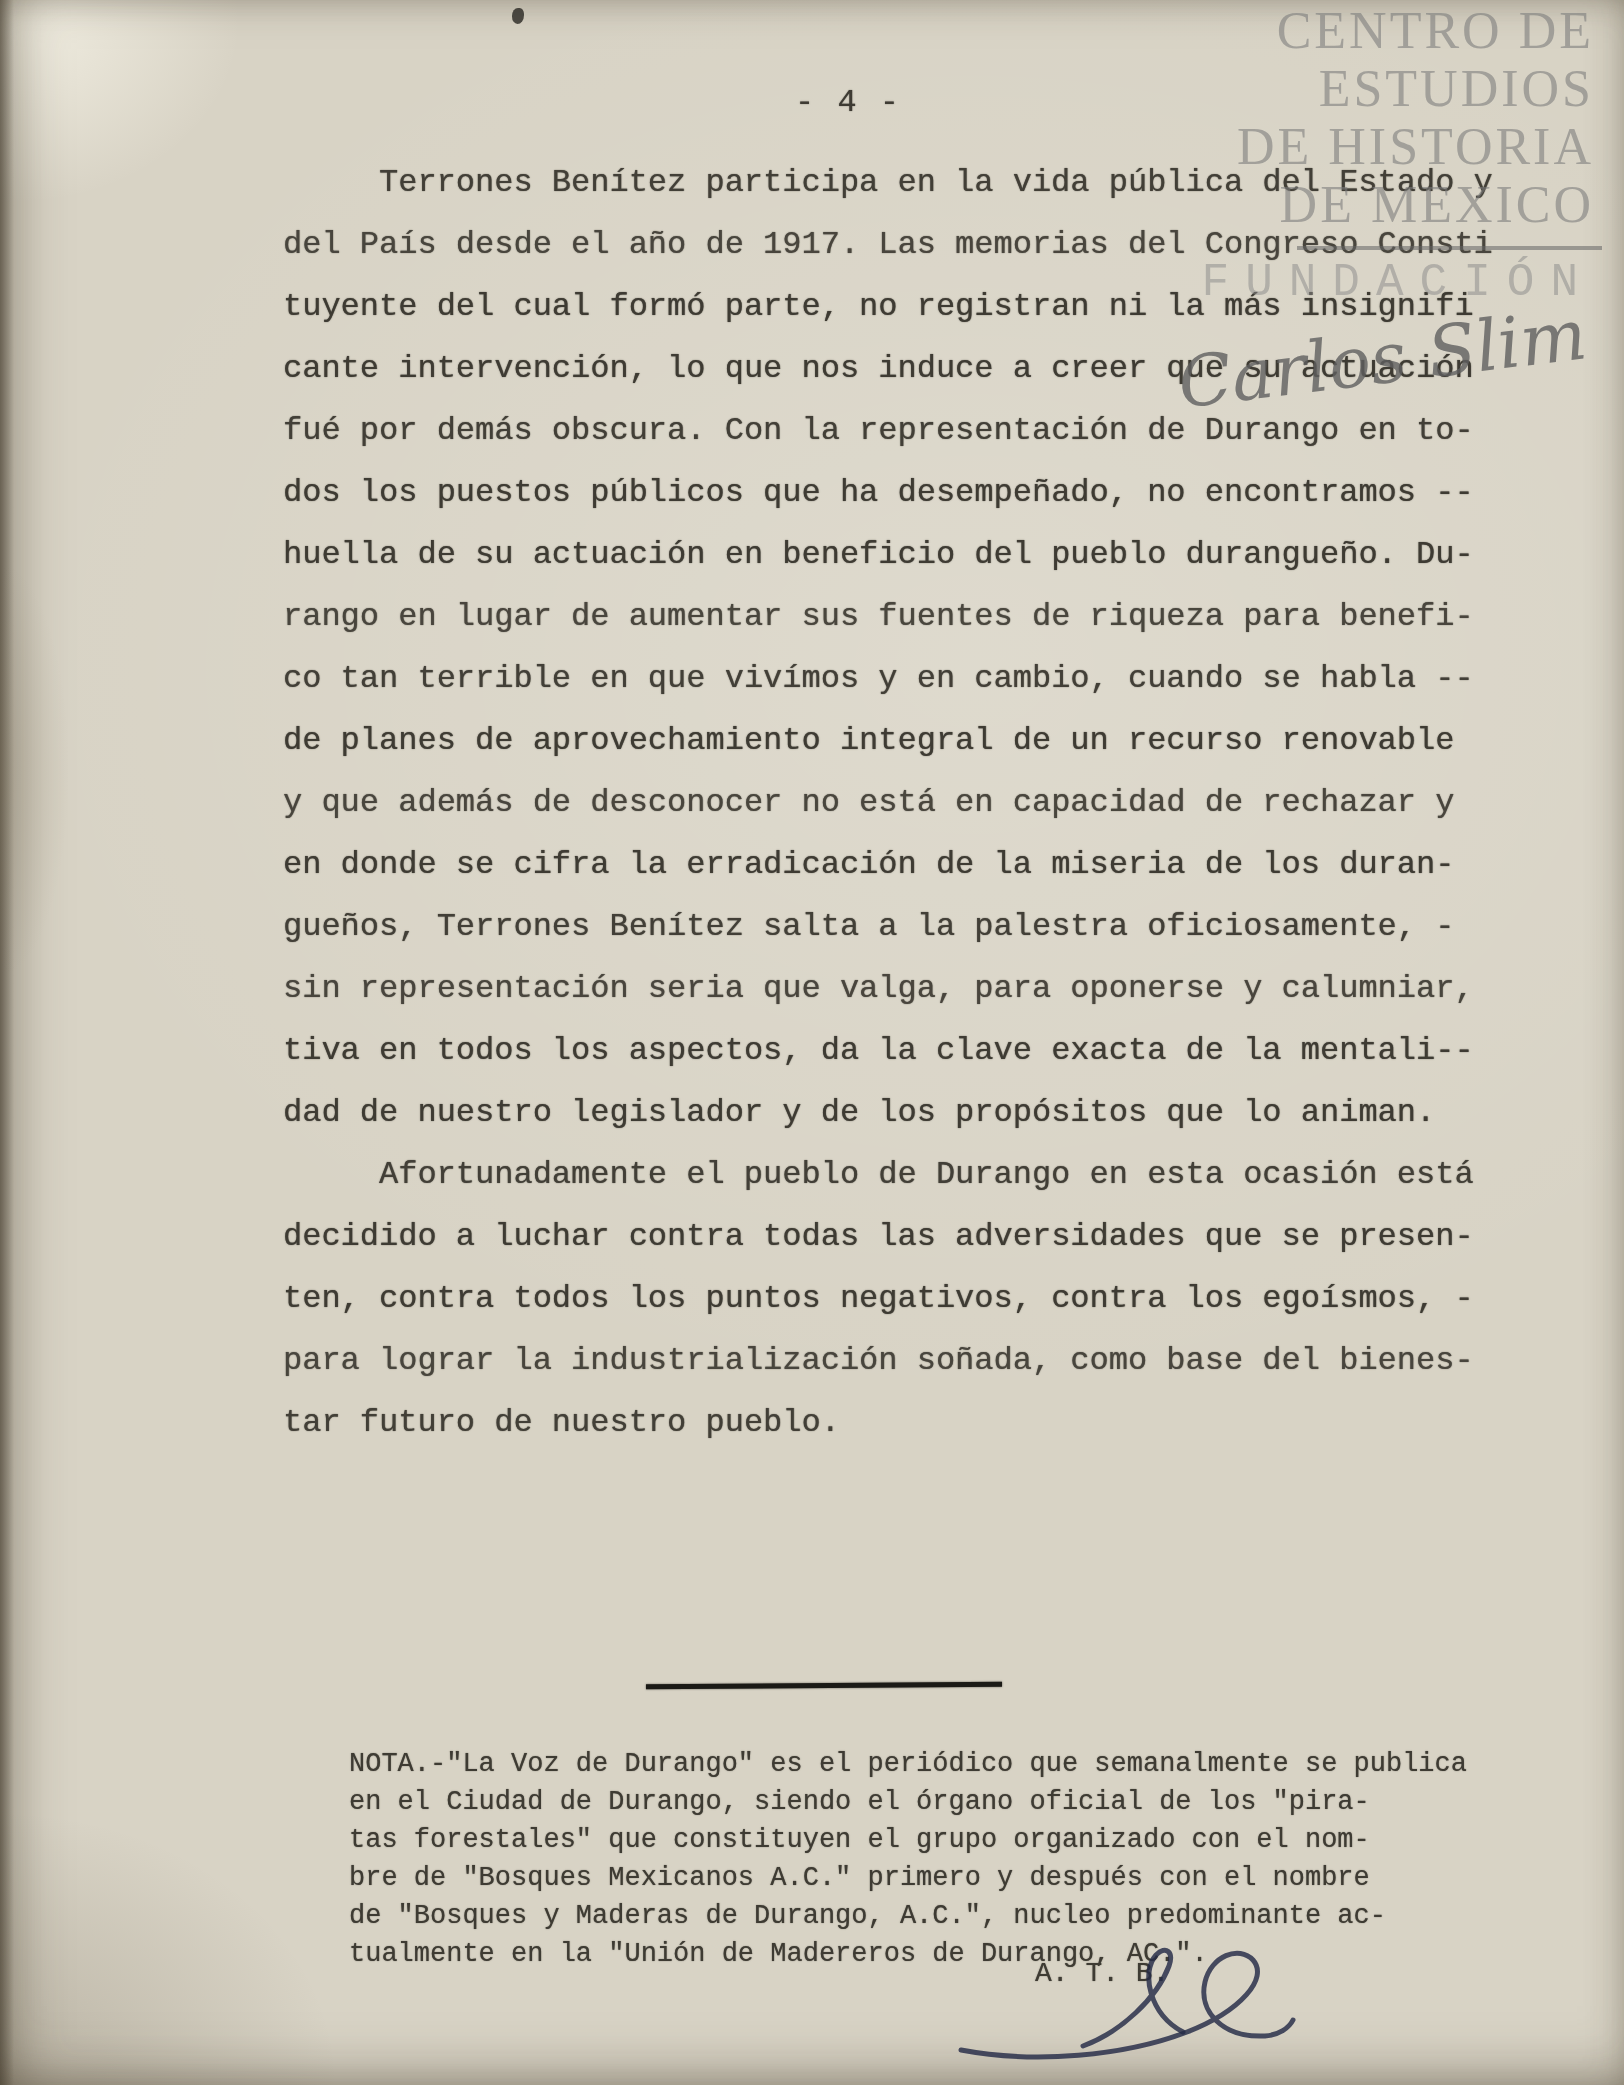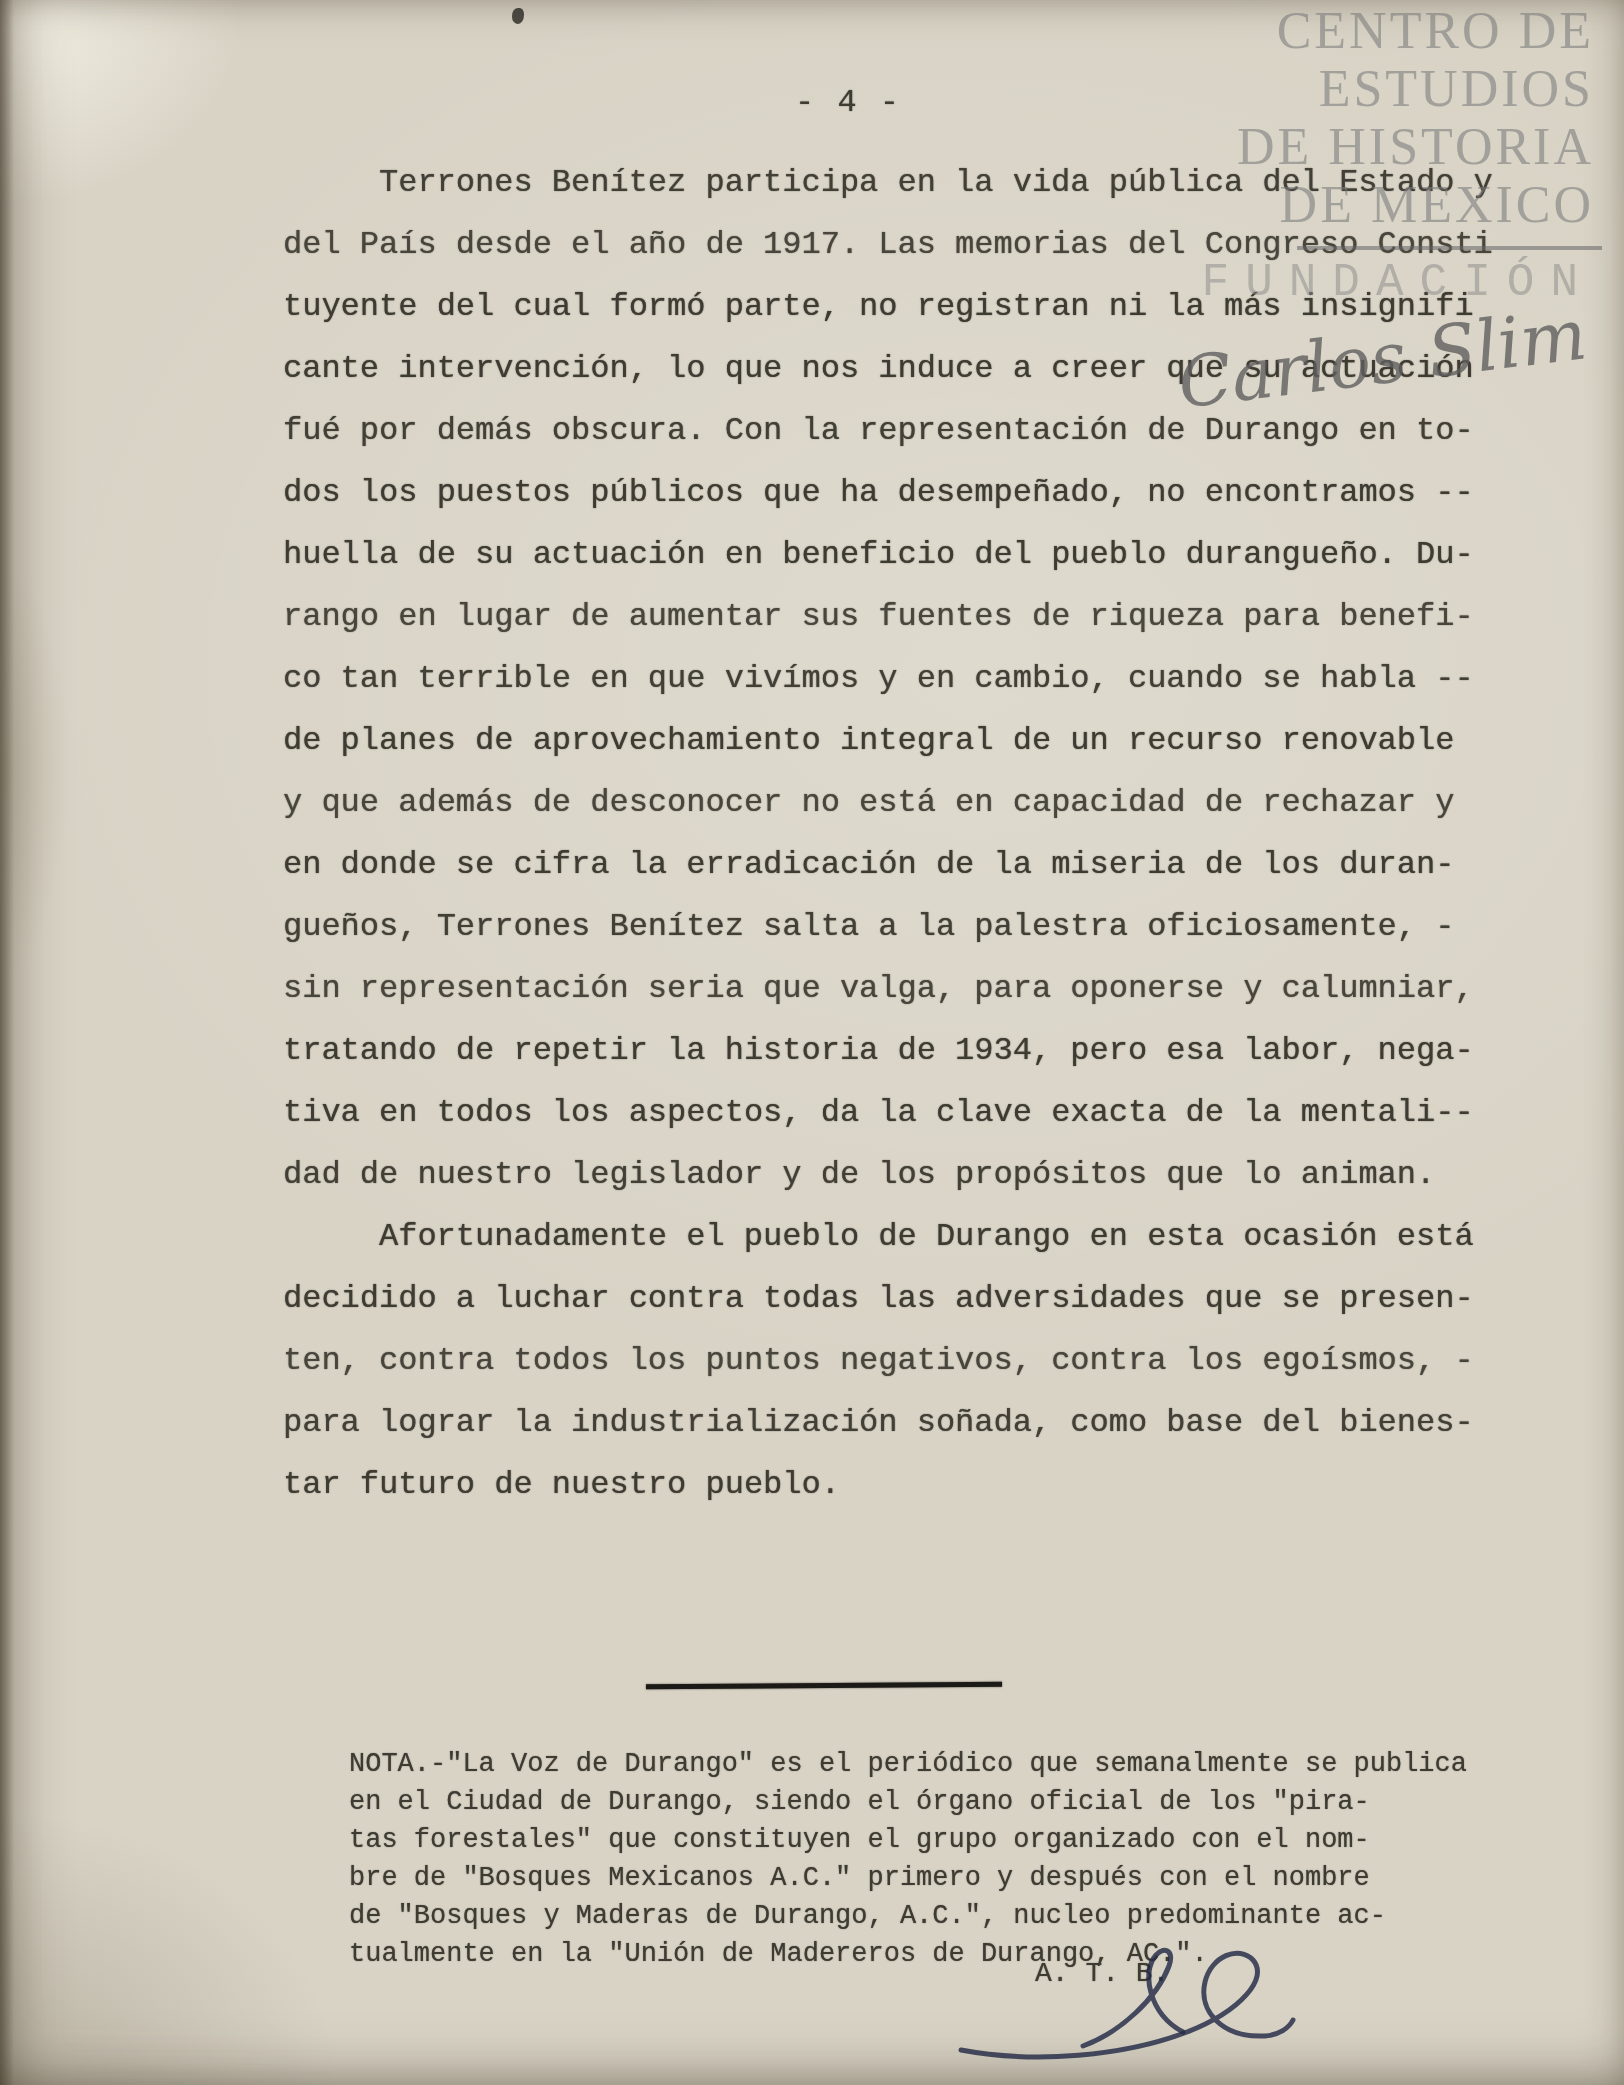--- a/index.html
+++ b/index.html
@@ -132,21 +132,20 @@
     <div class="line">fué por demás obscura. Con la representación de Durango en to-</div>
     <div class="line">dos los puestos públicos que ha desempeñado, no encontramos --</div>
     <div class="line">huella de su actuación en beneficio del pueblo durangueño. Du-</div>
     <div class="line">rango en lugar de aumentar sus fuentes de riqueza para benefi-</div>
     <div class="line">co tan terrible en que vivímos y en cambio, cuando se habla --</div>
     <div class="line">de planes de aprovechamiento integral de un recurso renovable</div>
     <div class="line">y que además de desconocer no está en capacidad de rechazar y</div>
     <div class="line">en donde se cifra la erradicación de la miseria de los duran-</div>
     <div class="line">gueños, Terrones Benítez salta a la palestra oficiosamente, -</div>
     <div class="line">sin representación seria que valga, para oponerse y calumniar,</div>
-    <div class="line">tratando de repetir la historia de 1934, pero esa labor, nega-</div>
     <div class="line">tiva en todos los aspectos, da la clave exacta de la mentali--</div>
     <div class="line">dad de nuestro legislador y de los propósitos que lo animan.</div>
     <div class="line indent">Afortunadamente el pueblo de Durango en esta ocasión está</div>
     <div class="line">decidido a luchar contra todas las adversidades que se presen-</div>
     <div class="line">ten, contra todos los puntos negativos, contra los egoísmos, -</div>
     <div class="line">para lograr la industrialización soñada, como base del bienes-</div>
     <div class="line">tar futuro de nuestro pueblo.</div>
   </div>
 
   <div class="divider"></div>

